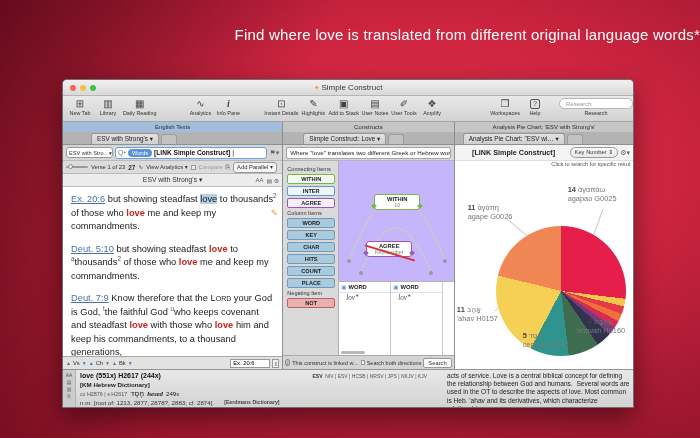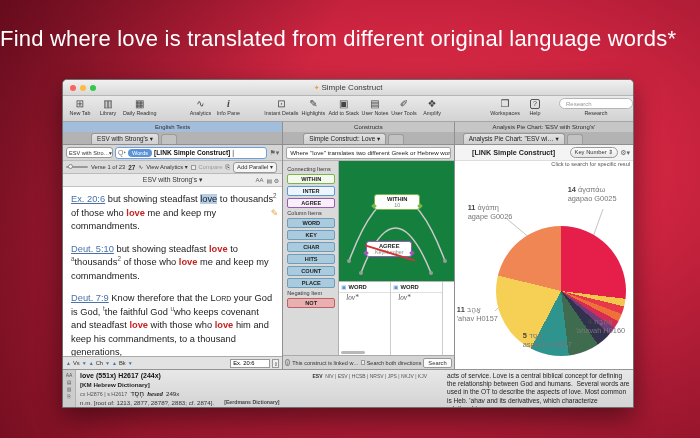--- a/index.html
+++ b/index.html
@@ -2,22 +2,22 @@
 <html><head>
 <meta charset="utf-8">
 <style>
   html,body{margin:0;padding:0;background:#5e0c1b;}
   *{box-sizing:border-box;font-family:"Liberation Sans",sans-serif;}
   #stage{position:relative;width:700px;height:438px;overflow:hidden;
     background:
       linear-gradient(115deg, rgba(45,0,10,.50) 0%, rgba(45,0,10,0) 38%),
       radial-gradient(ellipse 95% 85% at 60% 38%, #e23049 0%, #cd2440 38%, #a81a33 68%, #871126 100%);}
   
-  .banner{position:absolute;top:26px;left:0;width:700px;text-align:left;color:#fff;
-    font-size:22px;letter-spacing:.2px;font-weight:500;}
+  .banner{position:absolute;top:26px;left:0;width:700px;text-align:right;color:#fff;
+    font-size:15px;letter-spacing:.2px;font-weight:500;}
   
   .footer{position:absolute;left:0;bottom:0;width:700px;height:30px;background:#f7941d;
     display:flex;align-items:center;justify-content:center;z-index:5;}
   .footer span{color:#fff;font-style:italic;font-size:15px;font-weight:500;}
   
   .window{position:absolute;left:62px;top:79px;width:572px;height:329px;background:#e9e9e9;
     border:1px solid #6f6f6f;border-radius:5px 5px 0 0;box-shadow:0 10px 26px rgba(0,0,0,.45);
     overflow:hidden;font-size:7px;color:#222;}
   .titlebar{height:16px;background:linear-gradient(#f0f0f0,#d9d9d9);border-bottom:1px solid #b5b5b5;
     display:flex;align-items:center;position:relative;}
@@ -101,21 +101,21 @@
   .cbody{flex:1;display:flex;min-height:0;}
   .csidebar{width:56px;background:#dadada;border-right:1px solid #b0b0b0;padding:3px 3px;font-size:5.6px;color:#333;}
   .cgrouplabel{margin:2px 0 2px 1px;white-space:nowrap;}
   .cbtn{width:48px;height:10px;border-radius:2px;border:1px solid;display:flex;align-items:center;justify-content:center;
     font-size:5.6px;font-weight:bold;margin:0 0 2px 1px;background:#fff;color:#222;}
   .b-within{border-color:#7ab648;background:#f3f9ee;}
   .b-inter{border-color:#5b9bd5;background:#eef4fb;}
   .b-agree{border-color:#9b59b6;background:#f7f0fa;}
   .b-col{border-color:#6f9cb8;background:#a9cbdd;}
   .b-not{border-color:#c06060;background:#e8b0b0;}
-  .canvas{flex:1;background:#15803d;position:relative;overflow:hidden;}
+  .canvas{flex:1;background:#c4b5fd;position:relative;overflow:hidden;}
   .arcsvg{position:absolute;left:0;top:0;}
   .cnode{position:absolute;width:46px;border-radius:3px;background:#fff;text-align:center;padding:1px 0;}
   .n-within{left:35px;top:33px;border:1.5px solid #7ab648;}
   .n-agree{left:27px;top:80px;border:1.5px solid #9b59b6;}
   .cnode .nt{font-size:5.8px;font-weight:bold;color:#222;}
   .cnode .ns{font-size:5.4px;color:#888;}
   .strike{position:absolute;left:-3px;top:10px;width:52px;height:1.5px;background:#d23535;transform:rotate(17deg);}
   .diam{position:absolute;width:4px;height:4px;transform:rotate(45deg);top:9px;}
   .d-l{left:-3px;} .d-r{right:-3px;}
   .d-green{background:#7ab648;} .d-purple{background:#9b59b6;}
@@ -417,21 +417,21 @@
           <div class="plabel lab-agape">
             <span class="num">11</span> <span>ἀγάπη</span><br>
             <span>agape G0026</span>
           </div>
           <div class="plabel lab-ahav">
             <span class="num">11</span> <span class="hebrew">אָהַב</span><br>
             <span>'ahav H0157</span>
           </div>
           <div class="plabel lab-chesed">
             <span class="num">5</span> <span class="hebrew">חֶסֶד</span><br>
-            <span>aspects H2617</span>
+            <span>central H2617</span>
           </div>
           <div class="plabel lab-ahavah">
             <span class="num">4</span> <span class="hebrew">אַהֲבָה</span><br>
             <span>'ahavah H0160</span>
           </div>
         </div>
       </div>
     </div>
 
     <div class="details">

